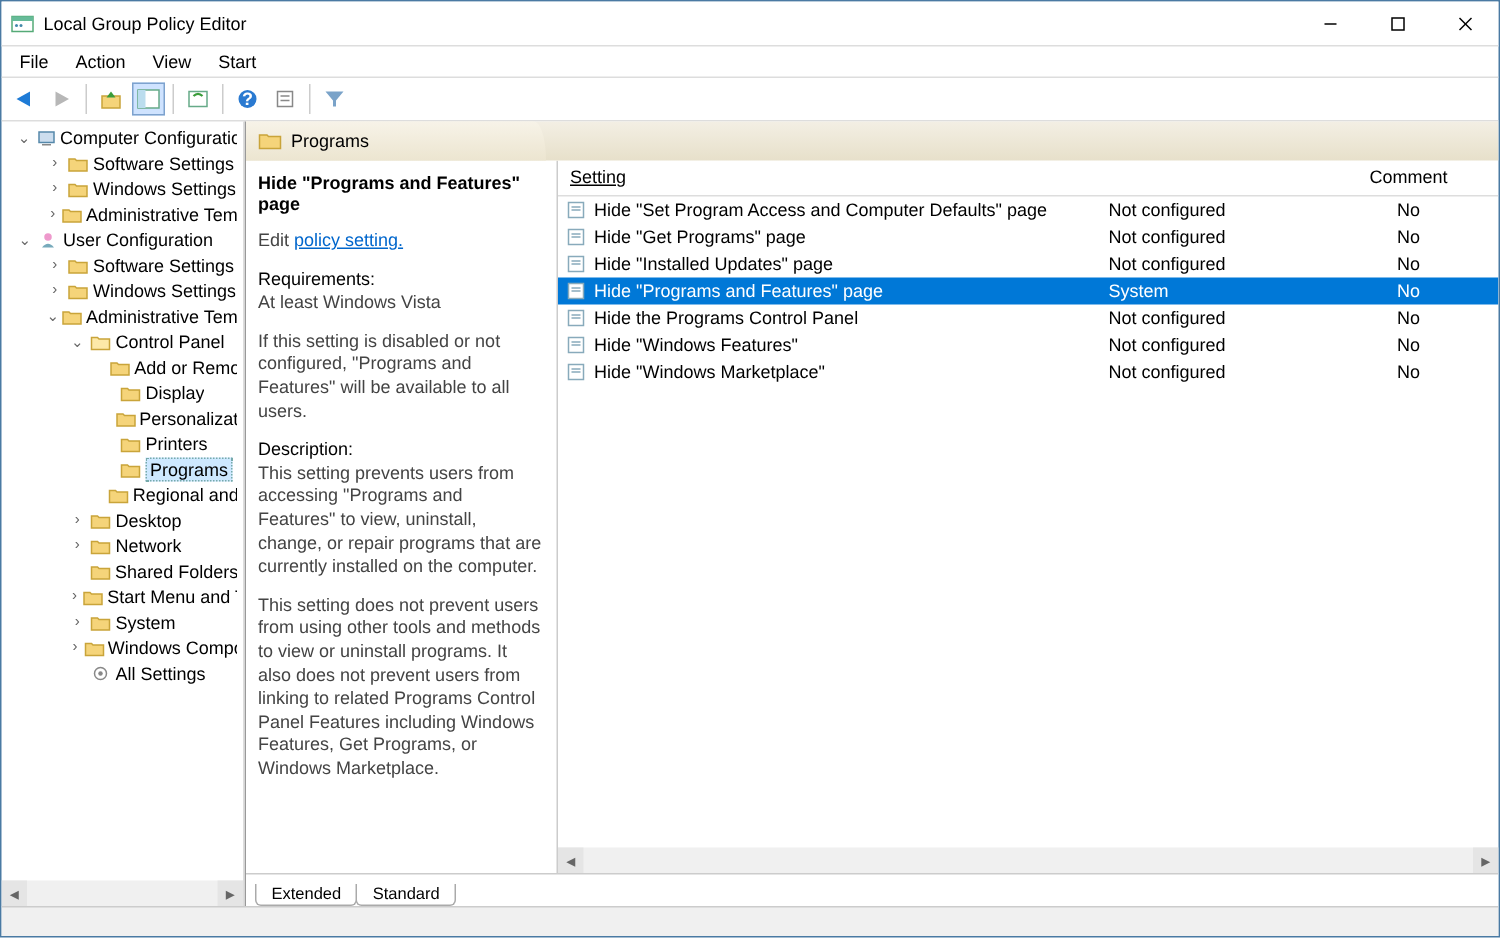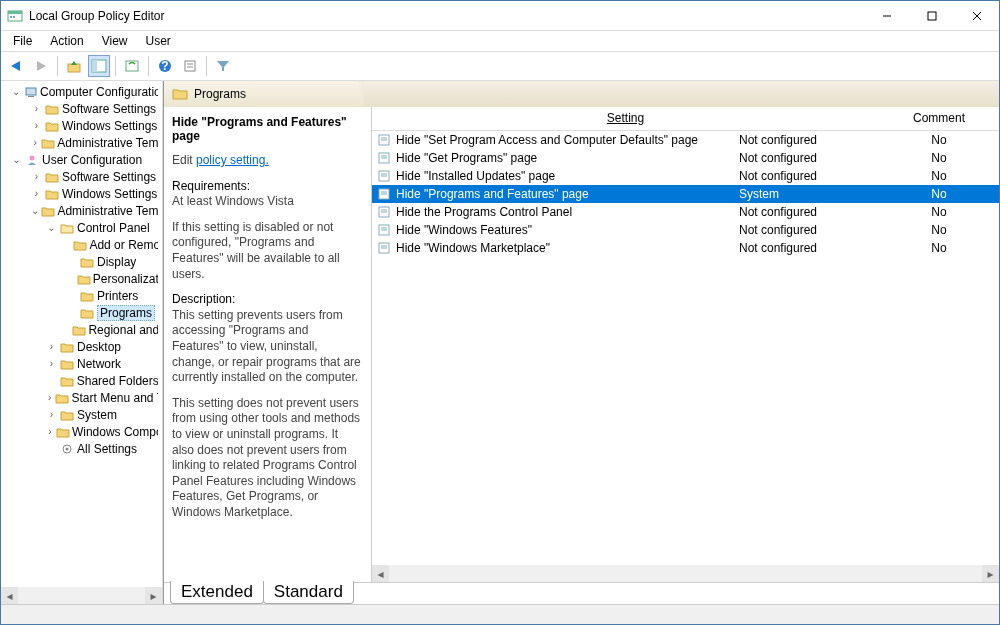--- a/index.html
+++ b/index.html
@@ -29,35 +29,35 @@
 .breadcrumb-wrap { background: linear-gradient(#f3efe4,#e7e0ca); padding: 0; height: 26px; position:relative;}
 .bc-tab { position:absolute; left:0; top:0; height:26px; width: 200px; background: linear-gradient(#f7f3e8,#ece5d0); border-top-right-radius: 8px 26px; display:flex;align-items:center;gap:6px;padding-left:8px;}
 .rp-body { display: flex; flex: 1; overflow:hidden; }
 .descpane { width: 208px; border-right: 1px solid #ccc; padding: 8px; overflow: hidden; }
 .descpane h3 { font-weight: bold; margin-bottom: 10px; }
 .descpane .editlink { color: #0066cc; text-decoration: underline; }
 .descpane p { margin-bottom: 10px; color: #444; line-height: 1.3; }
 .listpane { flex: 1; display:flex; flex-direction:column; }
 .listhdr { display: flex; height: 24px; border-bottom: 1px solid #ddd; }
 .listhdr div { padding: 4px 8px; color: #000; }
-.col-setting { flex: 1; text-align: center; text-decoration: underline; }
+.col-setting { flex: 1; text-align: left; text-decoration: underline; }
 .col-state { width: 140px; text-align: left; }
 .col-comment { width: 120px; text-align: center; }
 .listrows { flex:1; }
 .lrow { display: flex; height: 18px; align-items: center; }
 .lrow .ic { width: 16px; margin: 0 2px 0 4px; display:flex;align-items:center;justify-content:center;}
 .lrow .c1 { flex: 1; padding-left: 2px; }
 .lrow .c2 { width: 140px; }
 .lrow .c3 { width: 120px; text-align: center; }
 .lrow.sel { background: #0078d7; color: #fff; }
 .list-hscroll { height: 17px; background: #f0f0f0; display:flex; }
 .list-hscroll .ar { width:17px; background:#e5e5e5; display:flex;align-items:center;justify-content:center;color:#666; }
 .list-hscroll .track { flex:1; }
 .tabsfooter { height: 22px; border-top: 1px solid #ccc; background:#fff; display:flex; align-items:flex-end; padding-left: 6px;}
-.ftab { border: 1px solid #aaa; border-top: none; border-bottom-left-radius: 4px; border-bottom-right-radius: 4px; padding: 1px 10px; margin-right: -1px; background: #fff; font-size: 17px;}
+.ftab { border: 1px solid #aaa; border-top: none; border-bottom-left-radius: 4px; border-bottom-right-radius: 4px; padding: 1px 10px; margin-right: -1px; background: #fff; font-size: 11px;}
 .ftab.active { background: #fff; }
 .statusbar { height: 20px; border-top: 1px solid #ccc; background: #f0f0f0; }
 svg { display:block; }
 </style>
 </head>
 <body>
 
 <div class="titlebar">
   <span class="app-icon">
     <svg width="16" height="16">
@@ -85,21 +85,21 @@
           <line x1="9" y1="1" x2="1" y2="9" stroke="#000"></line>
         </svg>
       </div>
   </div>
 </div>
 
 <div class="menubar">
   <span>File</span>
   <span>Action</span>
   <span>View</span>
-  <span>User</span>
+  <span>Start</span>
 </div>
 
 <div class="toolbar">
   <div class="tb-btn">
       <svg width="16" height="14">
         <path d="M12 2 L3 7 L12 12 Z" fill="#1e7bd6"></path>
       </svg>
     </div>
   <div class="tb-btn">
       <svg width="16" height="14">

